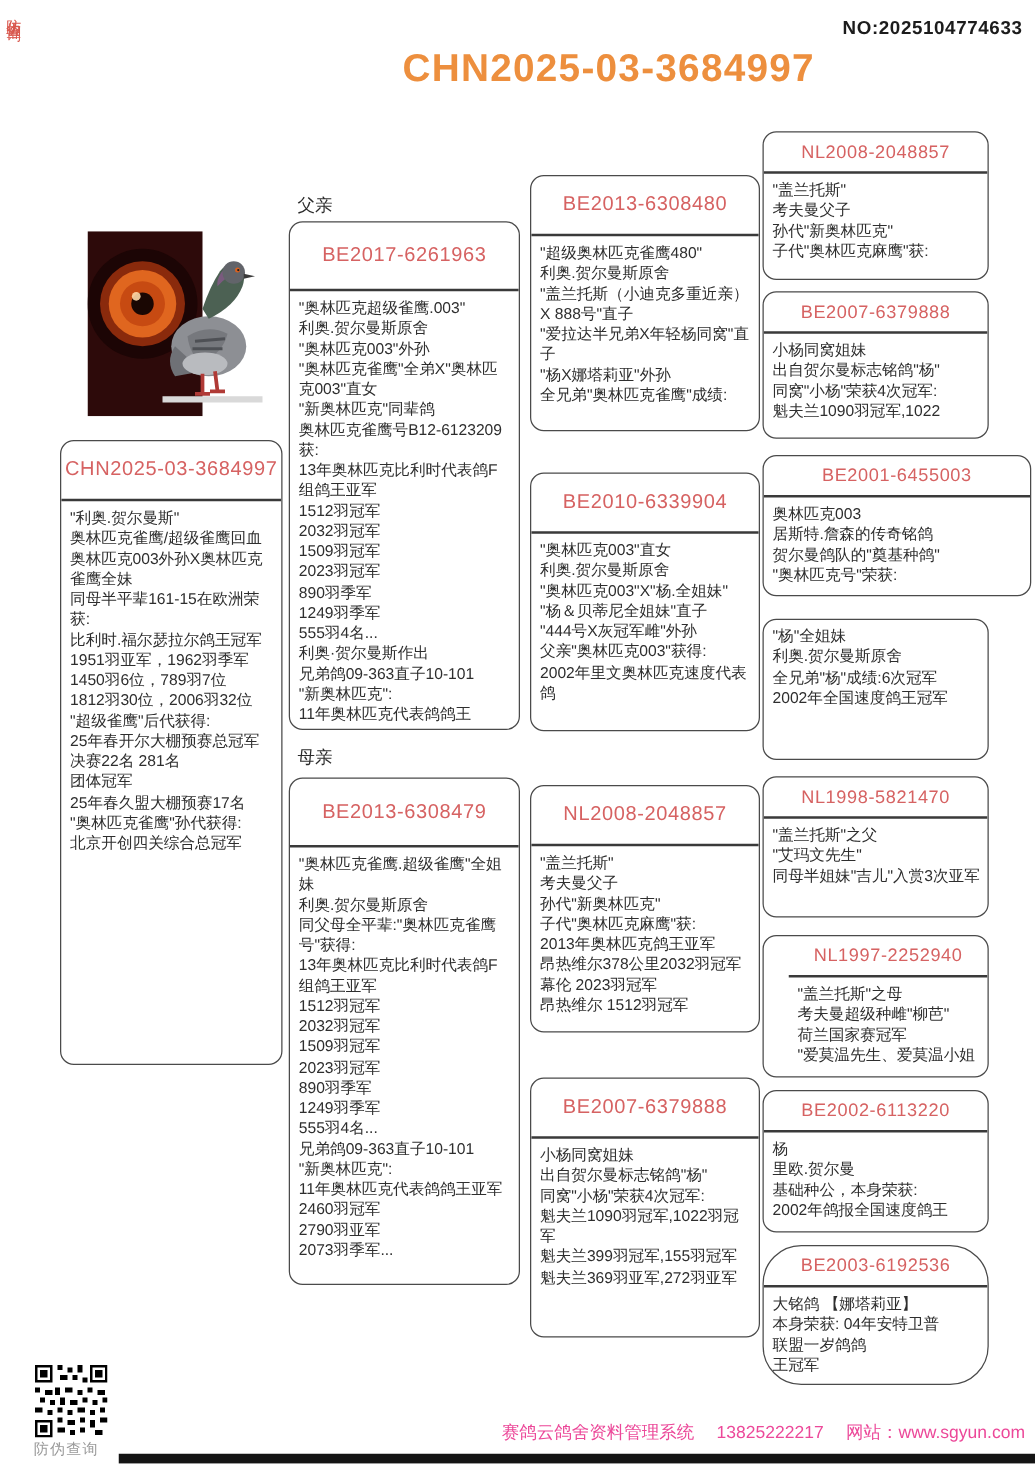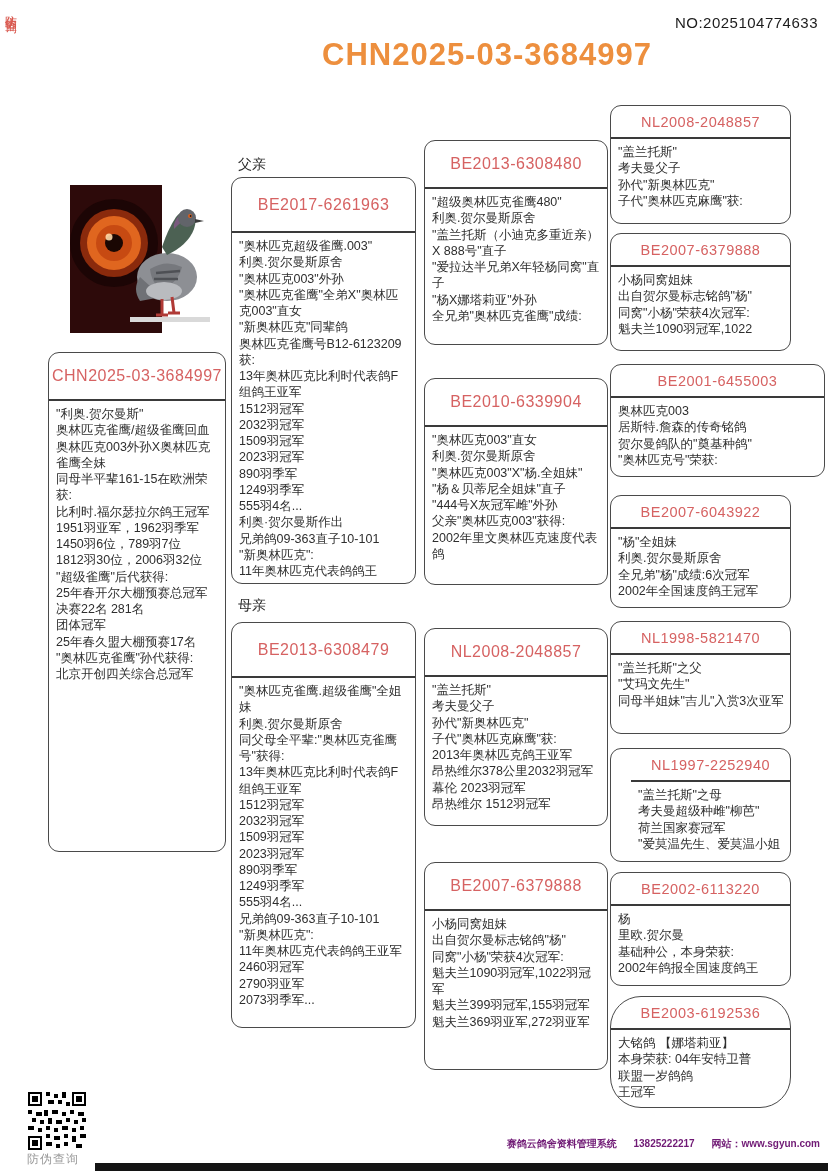--- a/index.html
+++ b/index.html
@@ -9,21 +9,21 @@
   }
   #page {
     position:relative;
     width:828px; height:1171px;
     background:#ffffff;
     overflow:hidden;
   }
   
   .no-label {
     position:absolute; top:14px; right:10px;
-    font-size:15px; color:#1c1c1c; letter-spacing:0.5px;
+    font-size:15px; color:#1c1c1c; letter-spacing:0.5px;font-weight:bold;
   }
   .title-wrap { position:absolute; left:322px; top:38px; }
   .main-title {
     font-size:31px; font-weight:bold; color:#ed8f3e; letter-spacing:1px;
     line-height:1.1;
   }
   .sub-title {
     font-size:25px; font-weight:bold; color:#ed8f3e; margin-top:6px;
   }
   .vertical-antifake {
@@ -73,21 +73,21 @@
   
   #pigeon-photo { position:absolute; left:70px; top:185px; width:155px; height:148px; }
   
   #qr-code { position:absolute; left:28px; top:1092px; width:58px; height:58px; }
   .qr-label {
     position:absolute; left:27px; top:1151px;
     font-size:12px; color:#9a9a9a; letter-spacing:1px;
   }
   .footer-text {
     position:absolute; right:8px; top:1137px;
-    font-size:10px; color:#701a75; font-weight:bold;
+    font-size:14px; color:#ec4899; font-weight:normal;
   }
   .footer-text span { margin-left:14px; }
   .bottom-bar {
     position:absolute; left:95px; top:1163px; width:733px; height:8px;
     background:#141414;
   }
 </style>
 </head>
 <body>
 
@@ -267,21 +267,20 @@
   <div class="box h32" id="box-ggp3">
     <div class="box-ring">BE2001-6455003</div>
     <div class="box-body">
         <div class="line">奥林匹克003</div>
         <div class="line">居斯特.詹森的传奇铭鸽</div>
         <div class="line">贺尔曼鸽队的"奠基种鸽"</div>
         <div class="line">"奥林匹克号"荣获:</div>
       </div>
   </div>
   <div class="box h32" id="box-ggp4">
-    <div class="box-ring">BE2007-6043922</div>
     <div class="box-body">
         <div class="line">"杨"全姐妹</div>
         <div class="line">利奥.贺尔曼斯原舍</div>
         <div class="line">全兄弟"杨"成绩:6次冠军</div>
         <div class="line">2002年全国速度鸽王冠军</div>
       </div>
   </div>
   <div class="box h32" id="box-ggp5">
     <div class="box-ring">NL1998-5821470</div>
     <div class="box-body">

